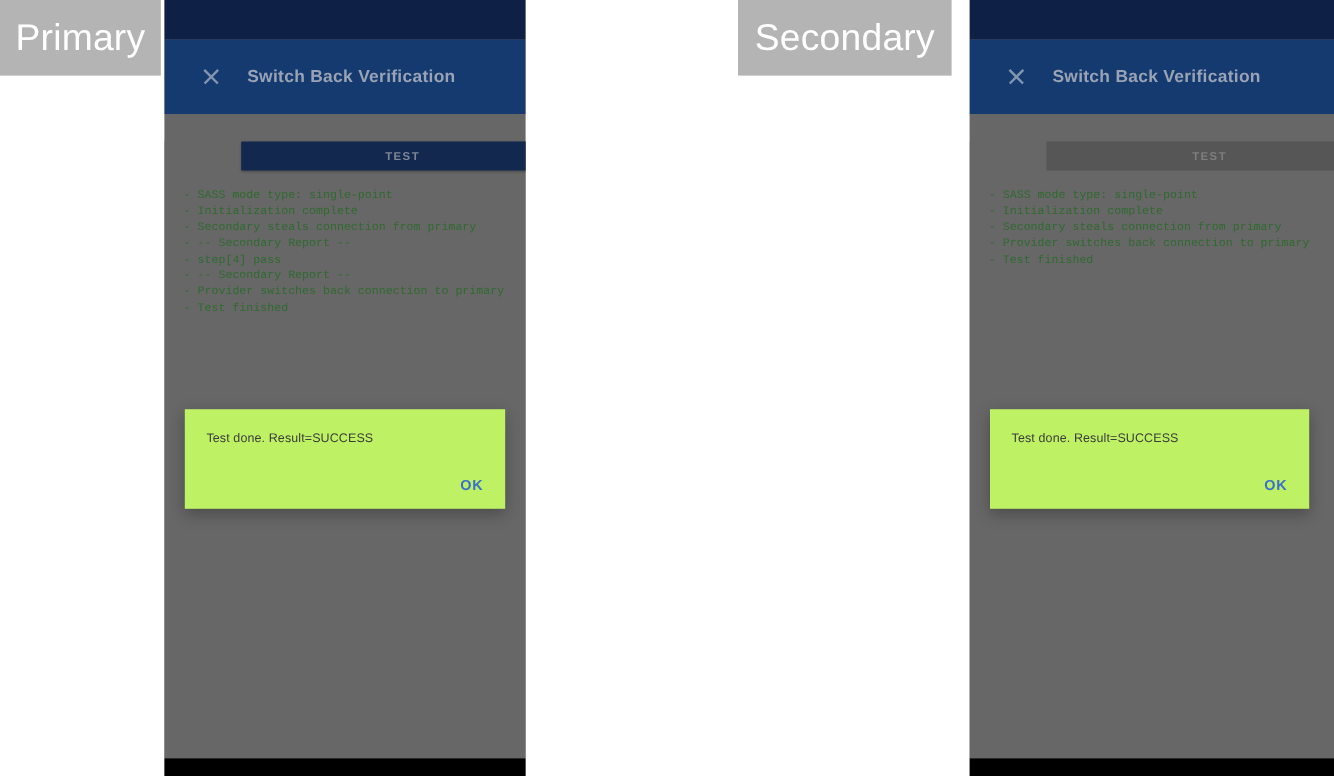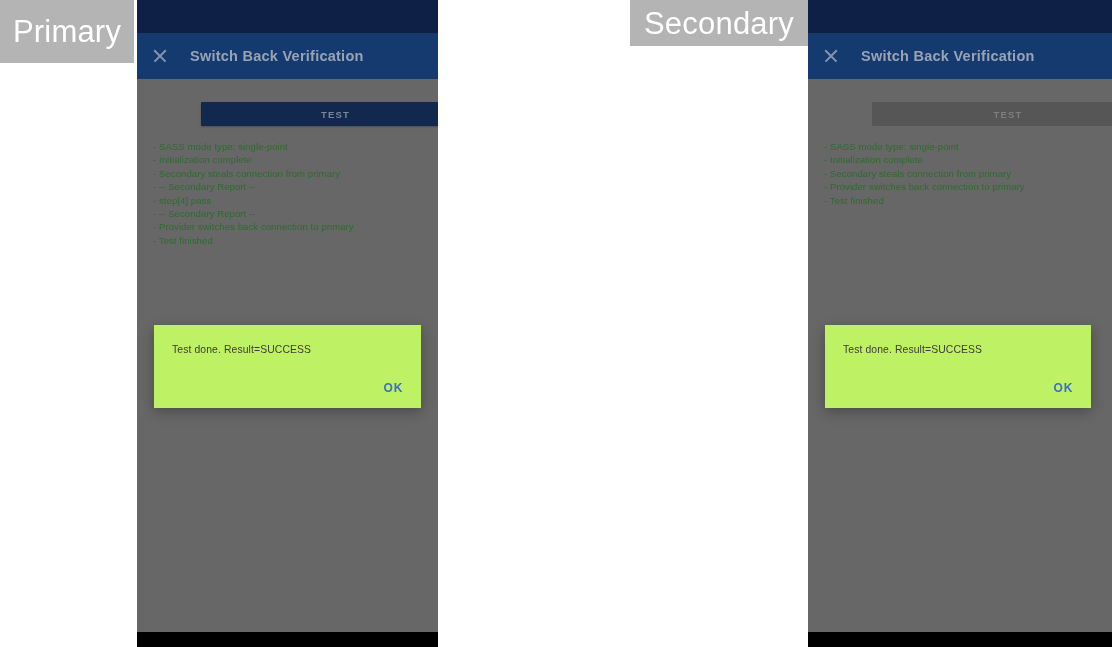--- a/index.html
+++ b/index.html
@@ -25,44 +25,44 @@
     display: flex;
     align-items: center;
     justify-content: center;
     font-size: 31px;
     line-height: 1;
     letter-spacing: 0.2px;
     font-weight: 400;
     user-select: none;
   }
   #caption-primary { left: 0px;   width: 134px; height: 63px; }
-  #caption-secondary { left: 630px; width: 178px; height: 46px; }
+  #caption-secondary { left: 615px; width: 178px; height: 63px; }
 
   
   .phone {
     position: absolute;
     top: 0;
     height: 647px;
     background: #676767;
     overflow: hidden;
   }
   #phone-primary   { left: 137px; width: 301px; }
   #phone-secondary { left: 808px; width: 304px; }
 
   .status-bar {
     height: 33px;
     background: #0e2045;
   }
 
   .app-bar {
-    height: 46px;
+    height: 62px;
     background: #143a70;
     display: flex;
     align-items: center;
-    padding-left: 14px;
+    padding-left: 30px;
   }
   .close-icon {
     width: 18px;
     height: 18px;
     position: relative;
     flex: 0 0 auto;
     opacity: 0.62;
   }
   .close-icon::before,
   .close-icon::after {
@@ -115,20 +115,21 @@
     color: #7e8596;
   }
   .test-button.disabled {
     background: #565656;
     color: #7e7e7e;
     box-shadow: none;
   }
 
   .log-area {
     margin-top: 14px;
+    font-family: Liberation Mono, monospace;
   }
   .log-line {
     color: #2f6b2f;
     font-size: 9.6px;
     line-height: 13.4px;
     white-space: nowrap;
     letter-spacing: 0.05px;
   }
   .dialog {
     position: absolute;

